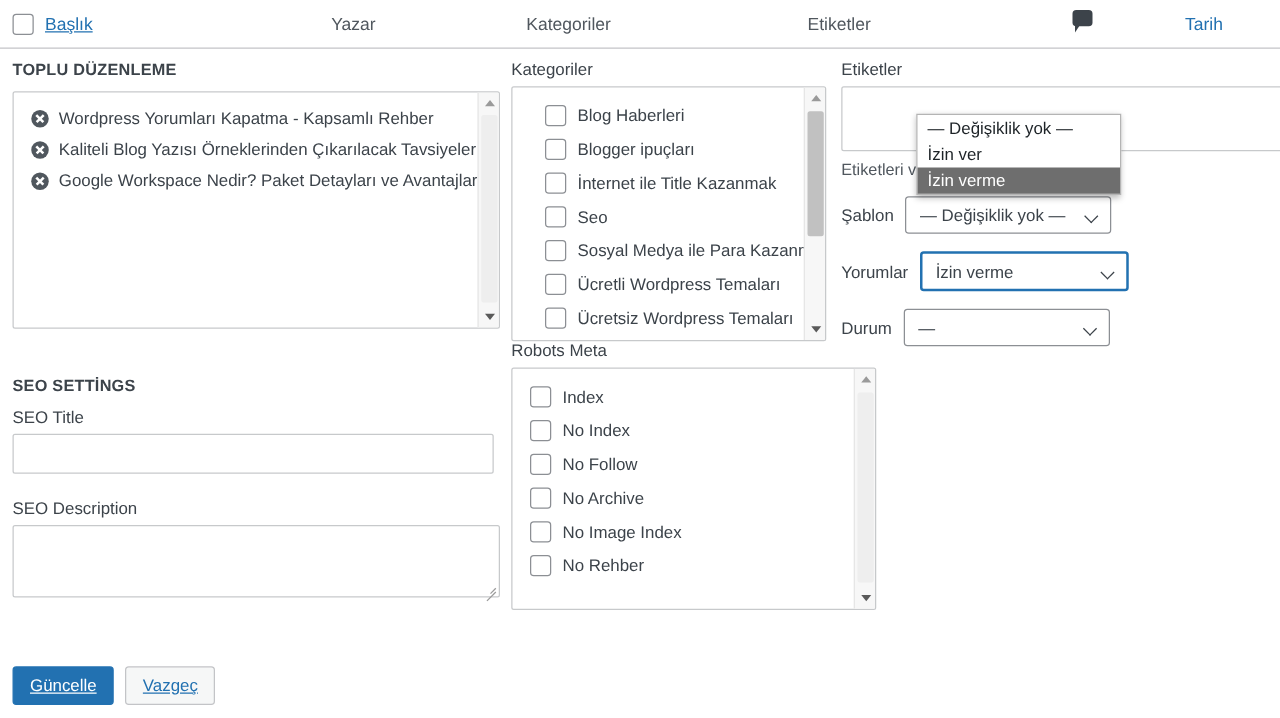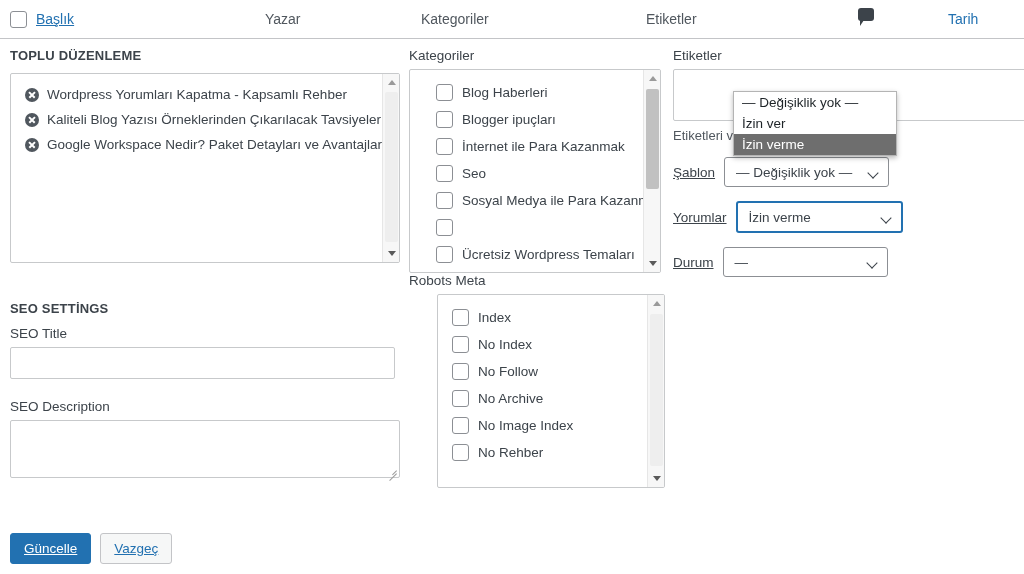--- a/index.html
+++ b/index.html
@@ -108,38 +108,38 @@
   .tri.up   { border-bottom: 5px solid #9a9a9a; }
   .tri.down { border-top: 5px solid #5a5a5a; }
   .sthumb {
     position:absolute; left: 2px; width: 13px;
     background: #c1c1c1; border-radius: 2px;
   }
   .sthumb.faint { background: #eeeeee; }
 
   
   #cat-box   { height: 204px; width: 252px; padding-left: 12px; }
-  #robots-box{ height: 194px; width: 228px; margin-left: 28px; }
+  #robots-box{ height: 194px; width: 292px; }
   .check-items { padding: 9px 0 0 0; }
   .check-row {
     display:flex; align-items:center; gap:9px;
     height: 27px; padding: 0 10px 0 14px;
     font-size: 13.5px; color: #3c434a; white-space: nowrap;
   }
   .check-row .cb { flex: 0 0 auto; }
 
   
   #tags-area {
     width: 365px; height: 52px;
     border: 1px solid #c7c9cb; border-radius: 2px; background:#fff;
   }
   .hint { font-size: 13px; color: #50575e; margin: 7px 0 0 0; }
 
   .select-row { display:flex; align-items:center; gap:9px; margin-top: 14px; }
-  .select-row .rl { font-size: 13.5px; color:#3c434a; white-space:nowrap;text-decoration:underline; }
+  .select-row .rl { font-size: 13.5px; color:#3c434a; white-space:nowrap; }
   .sel {
     position: relative; display:flex; align-items:center;
     height: 30px; min-width: 165px; padding: 0 32px 0 11px;
     border: 1px solid #8c8f94; border-radius: 3px; background:#fff;
     font-size: 13.5px; color:#3c434a; white-space: nowrap;
   }
   .sel .chev {
     position:absolute; right: 11px; top: 11px;
     width: 8px; height: 8px;
     border-right: 1.8px solid #3c434a; border-bottom: 1.8px solid #3c434a;
@@ -268,32 +268,33 @@
         <div class="check-row">
             <span class="cb"></span>
             <span>Blog Haberleri</span>
           </div>
         <div class="check-row">
             <span class="cb"></span>
             <span>Blogger ipuçları</span>
           </div>
         <div class="check-row">
             <span class="cb"></span>
-            <span>İnternet ile Para Kazanmak</span>
+            <span>İnternet ile Title Kazanmak</span>
           </div>
         <div class="check-row">
             <span class="cb"></span>
             <span>Seo</span>
           </div>
         <div class="check-row">
             <span class="cb"></span>
             <span>Sosyal Medya ile Para Kazanmak</span>
           </div>
         <div class="check-row">
             <span class="cb"></span>
+            <span>Ücretli Wordpress Temaları</span>
           </div>
         <div class="check-row">
             <span class="cb"></span>
             <span>Ücretsiz Wordpress Temaları</span>
           </div>
       </div>
       <div class="sbar">
         <span class="arrow up">
             <i class="tri up"></i>
           </span>

